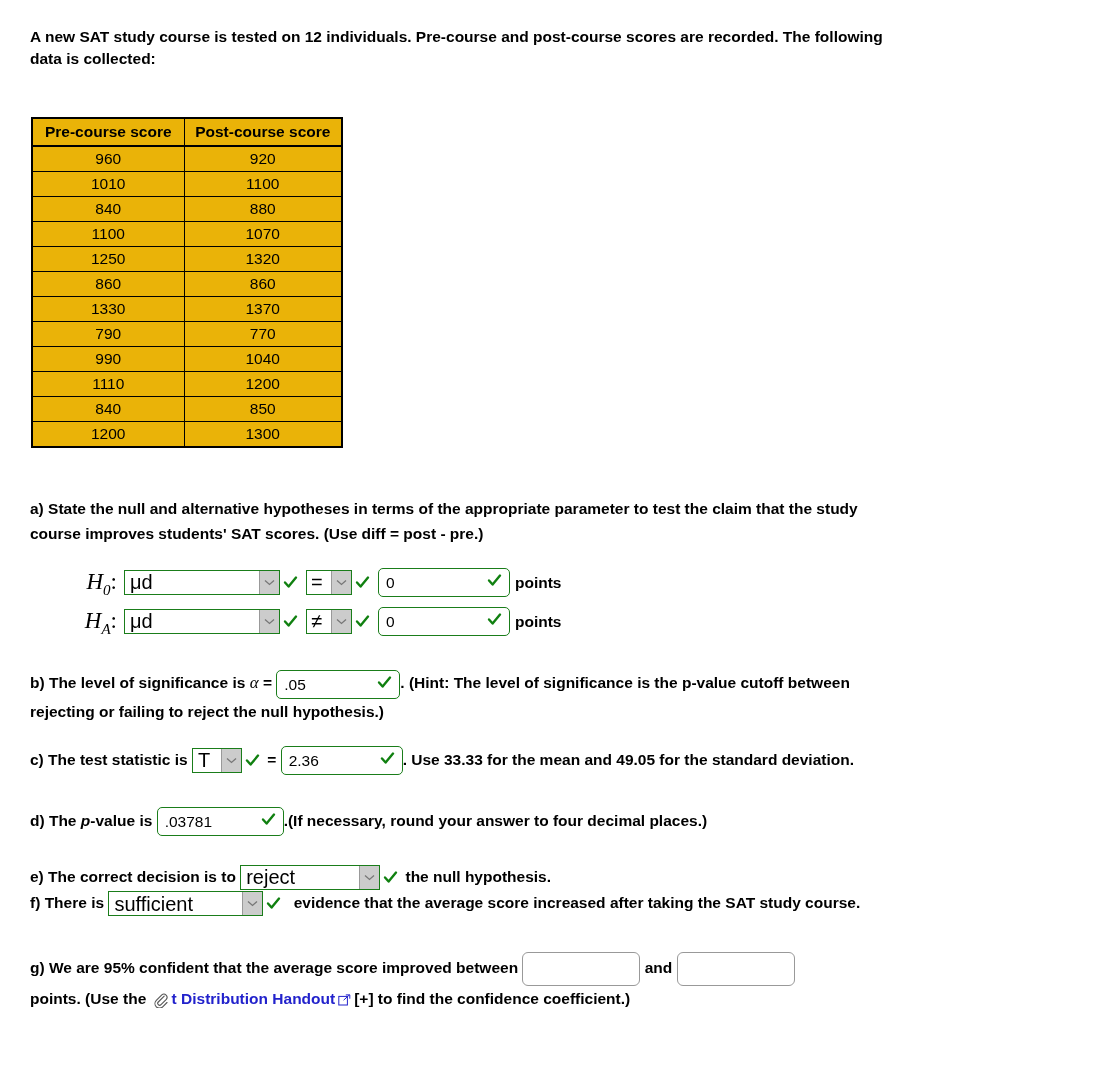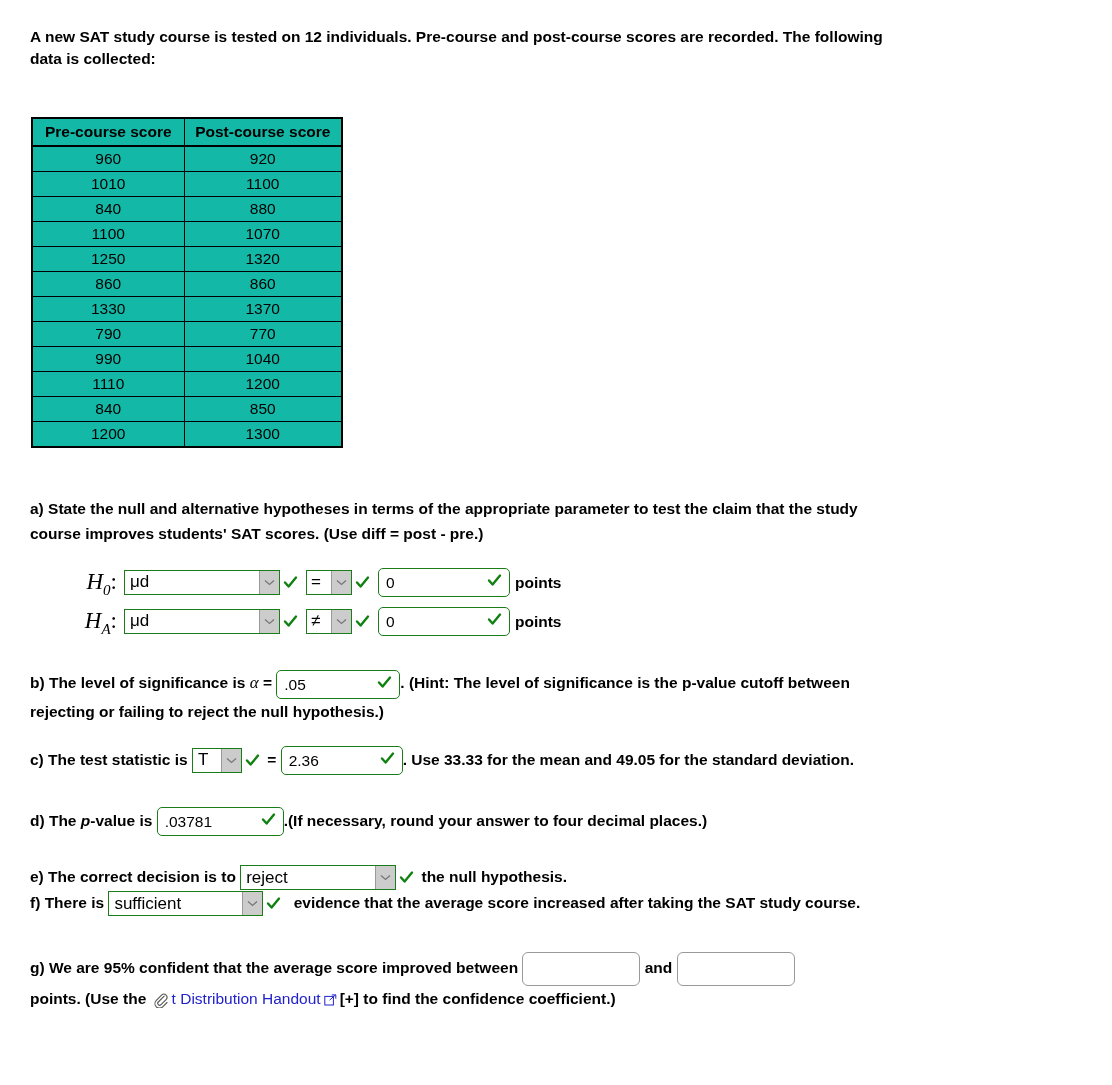--- a/index.html
+++ b/index.html
@@ -26,21 +26,21 @@
     line-height: 1.45;
     max-width: 855px;
     margin: 0 0 8px 0;
   }
 
   
   .table-wrap { margin: 46px 0 0 1px; }
   table.data {
     border-collapse: collapse;
     border: 2px solid #000;
-    background: #14b8a6;
+    background: #eab308;
   }
   table.data th, table.data td {
     border: 1px solid #000;
     text-align: center;
     padding: 3px 18px;
     font-size: 15.5px;
     height: 21px;
     box-sizing: border-box;
   }
   table.data th {
@@ -102,42 +102,42 @@
     box-sizing: border-box;
     vertical-align: middle;
     font-family: "Liberation Sans", sans-serif;
     overflow: hidden;
   }
   .sel .sel-text {
     flex: 1 1 auto;
     display: flex;
     align-items: center;
     padding: 0 5px;
-    font-size: 17px;
+    font-size: 20px;
     font-weight: normal;
     color: #000;
     white-space: nowrap;
     background: #fff;
   }
   .sel .sel-arrow {
     flex: 0 0 auto;
     width: 19px;
     background: #ccc;
     border-left: 1px solid #999;
     display: flex;
     align-items: center;
     justify-content: center;
   }
   .sel .sel-arrow svg { display: block; }
 
   .sel-param { width: 156px; }
   .sel-op     { width: 46px; }
   .sel-op .sel-text { padding: 0 4px; justify-content: flex-start; }
   .sel-stat   { width: 50px; }
-  .sel-decide { width: 156px; justify-content: center; }
+  .sel-decide { width: 140px; justify-content: center; }
   .sel-evid   { width: 155px; }
 
   .txtbox {
     display: inline-flex;
     align-items: center;
     border: 1px solid #1a7d1a;
     border-radius: 5px;
     background: #fff;
     height: 29px;
     box-sizing: border-box;
@@ -188,21 +188,21 @@
     font-family: "Liberation Serif", serif;
     font-style: italic;
     font-weight: normal;
     font-size: 17px;
   }
   .ital { font-style: italic; }
 
   .link {
     color: #2222cc;
     text-decoration: none;
-    font-weight: normal;
+    font-weight: bold;
   }
   .clip-icon {
     display: inline-block;
     vertical-align: middle;
     line-height: 0;
     margin: 0 3px 0 2px;
   }
   .ext-icon {
     display: inline-block;
     vertical-align: middle;

